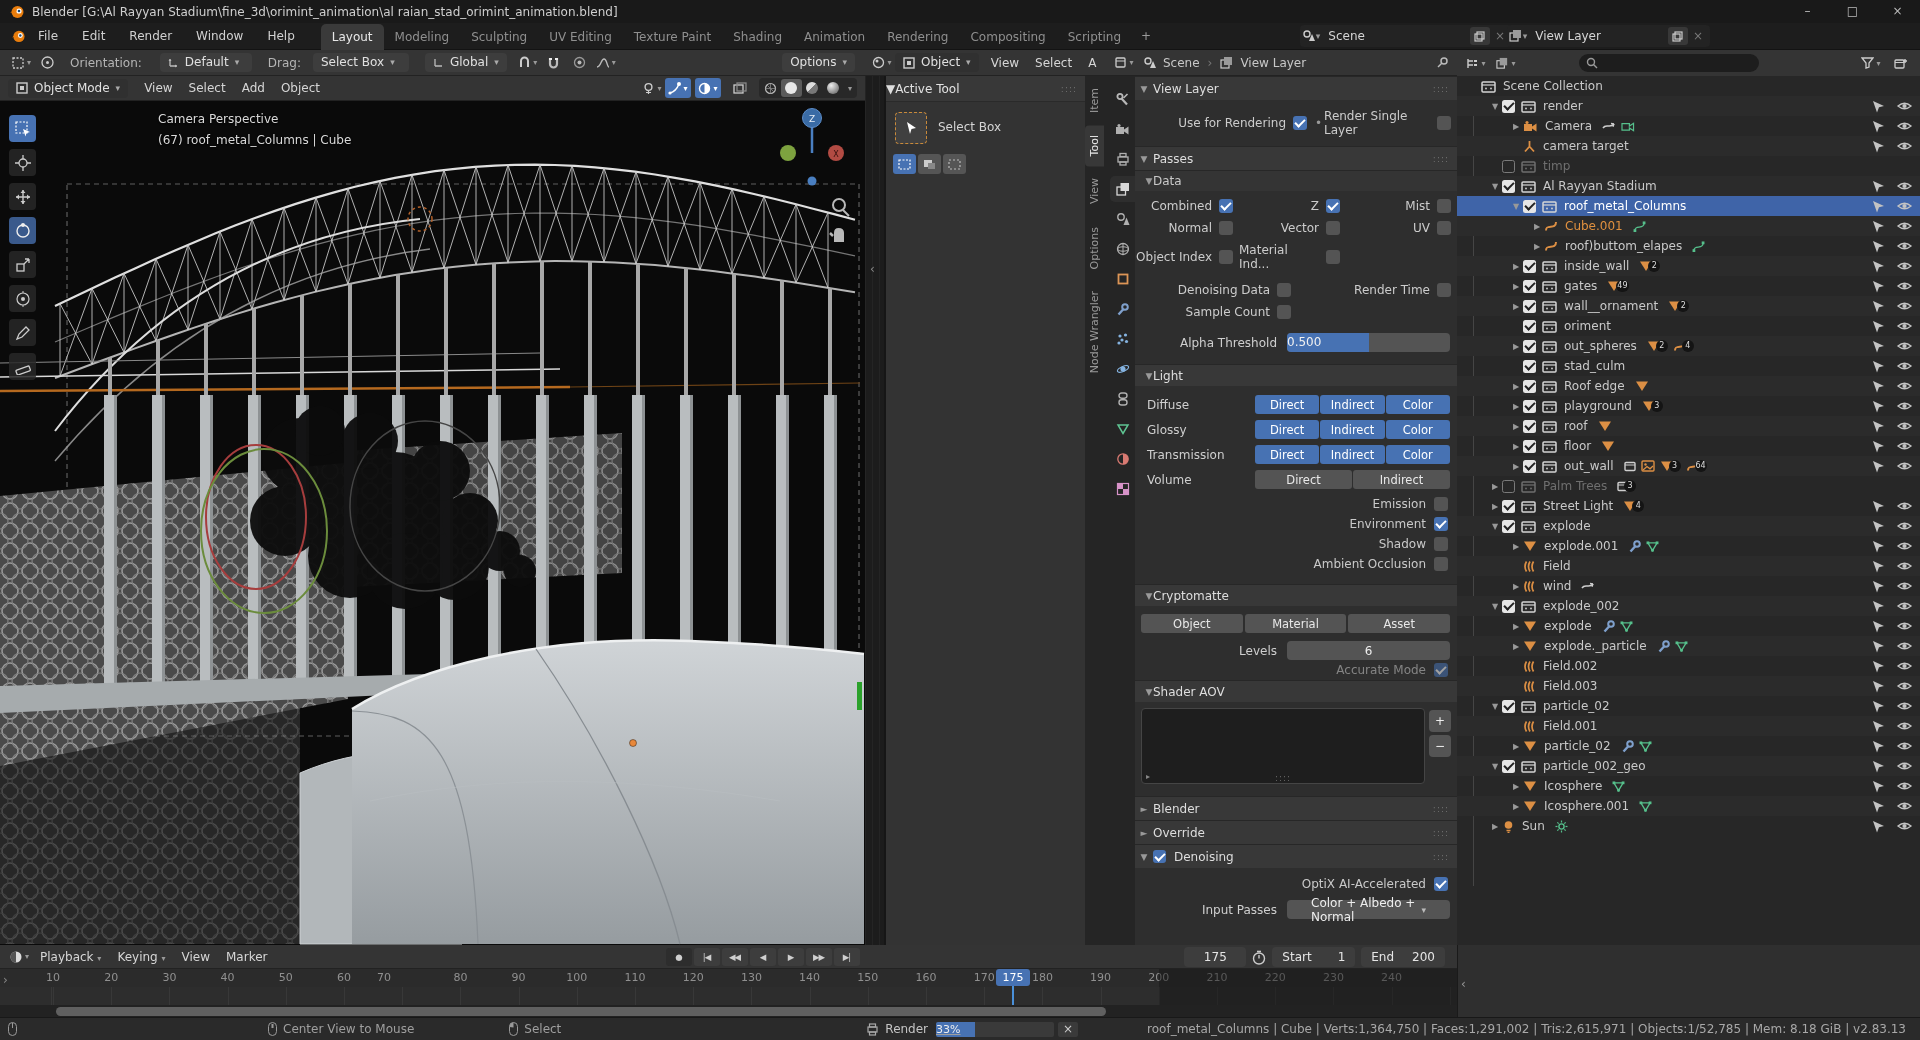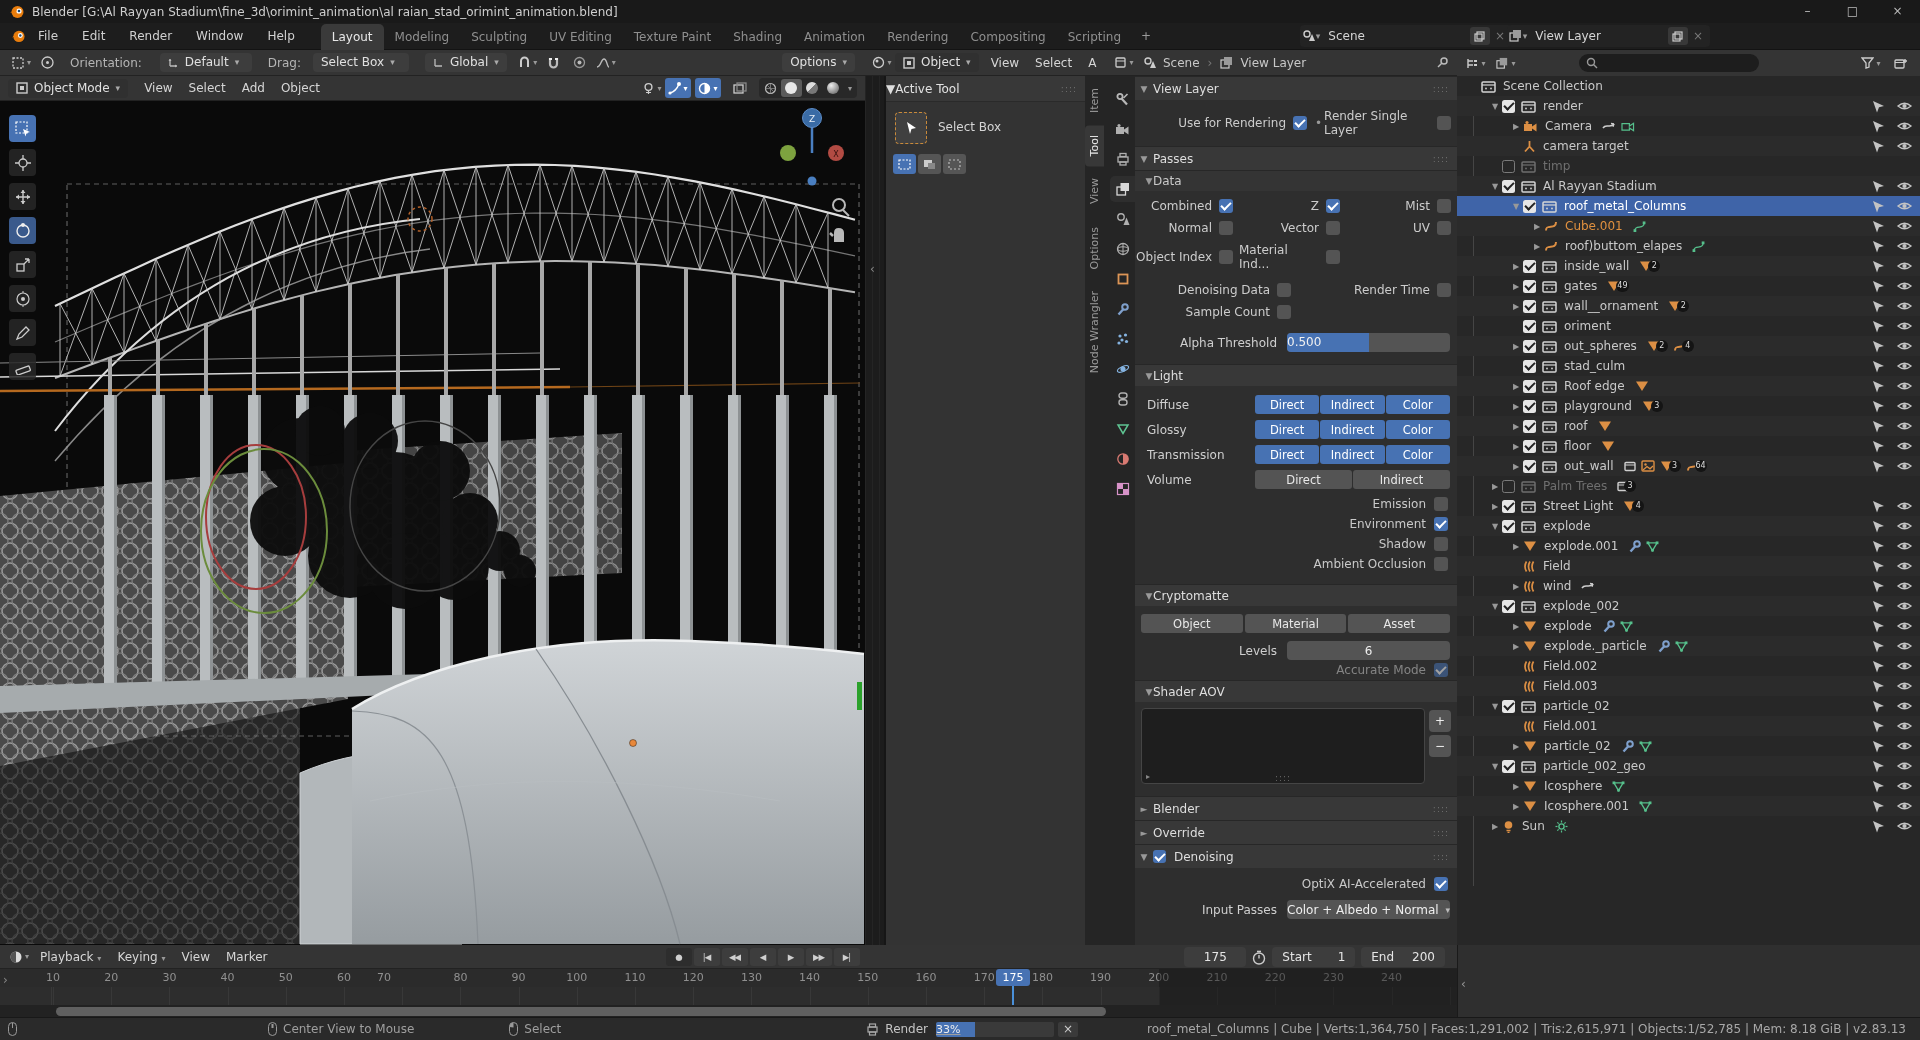--- a/index.html
+++ b/index.html
@@ -496,20 +496,24 @@
         <g stroke="#b9b9b9" stroke-width="2" fill="none">
           <circle cx="839" cy="104" r="6"></circle>
             <line x1="843" y1="109" x2="849" y2="115"></line>
         </g>
         <g>
           <path d="M834,141 v-9 q0,-5 4.5,-5 q5.5,0 5.5,5 v9 z" fill="#b9b9b9"></path>
           <path d="M833,135 l-3,-3" stroke="#b9b9b9" stroke-width="2.5"></path>
         </g>
       </svg>
 
+      <div id="vp-overlay-text">
+        <div>Camera Perspective</div>
+        <div>(67) roof_metal_Columns | Cube</div>
+      </div>
 
       <div id="vp-toolbar">
         <span class="vtb active">
             <svg width="16" height="16" viewBox="0 0 16 16">
               <rect x="1" y="1" width="11" height="11" fill="none" stroke="#fff" stroke-width="1.2" stroke-dasharray="2 1.5"></rect>
               <path d="M8,8 L15,11 L11.5,12 L10.5,15.5 Z" fill="#fff"></path>
             </svg>
           </span>
         <span class="vtb">
             <svg width="16" height="16" viewBox="0 0 16 16">
@@ -928,21 +932,21 @@
           <span class="cb checked" style="width:13px;height:13px;margin-right:8px"></span>
           <span>Denoising</span>
           <span class="grip">::::</span>
         </div>
       <div class="rcb" style="padding-top:12px">
         <span>OptiX AI-Accelerated</span>
         <span class="cb checked"></span>
       </div>
       <div class="prow" style="padding:12px 7px 10px 0">
         <span style="width:152px;text-align:right;padding-right:10px;color:#cfcfcf">Input Passes</span>
-        <span class="fld" style="flex:1;justify-content:space-between;padding:0 0">
+        <span class="fld" style="flex:1;justify-content:space-between;padding:0 24px">
             <span>Color + Albedo + Normal</span>
             <span style="font-size:9px;color:#bbb">▾</span>
           </span>
       </div>
     </div>
   </div>
 
   <div id="outliner" class="region">
     <div id="out-hdr">
       <span class="icon-btn">

